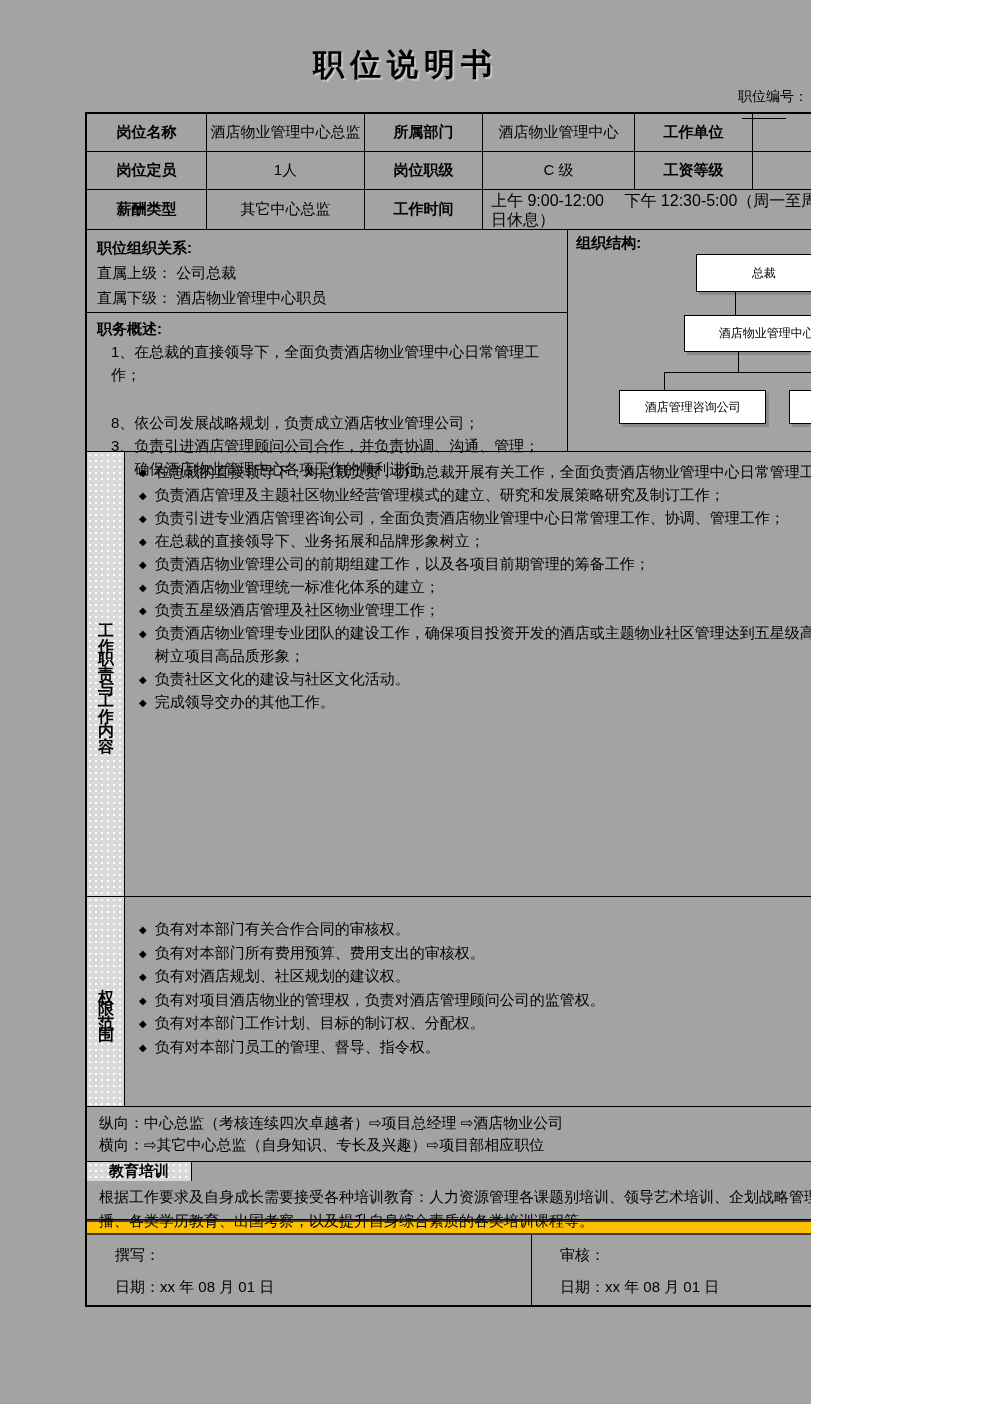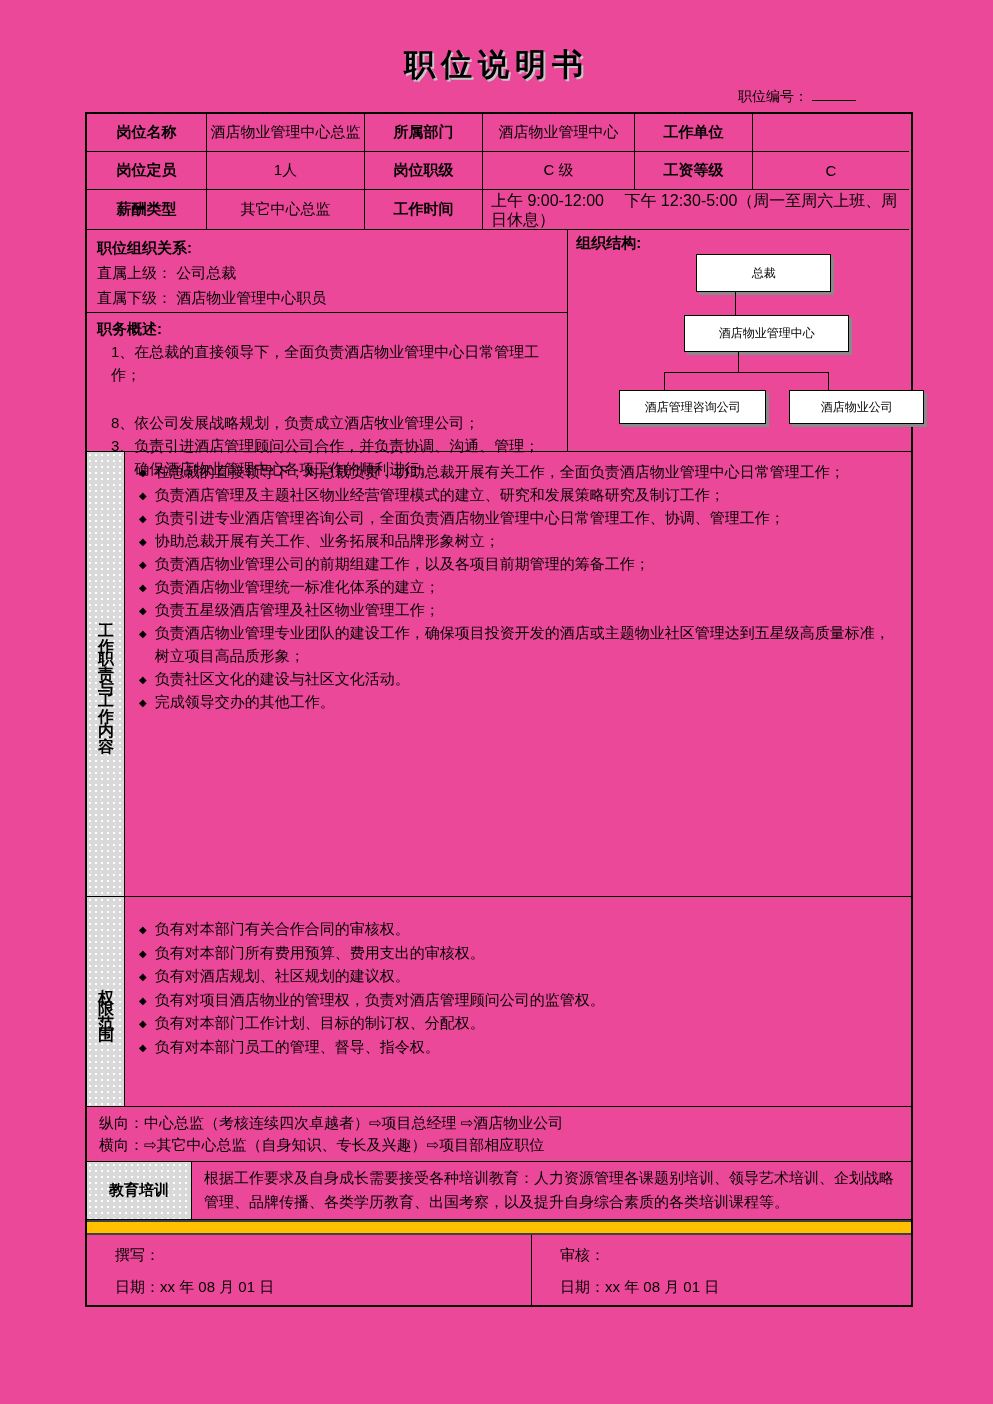--- a/index.html
+++ b/index.html
@@ -1,17 +1,17 @@
 <!DOCTYPE html>
 <html><head>
 <meta charset="utf-8">
 <style>
   * { margin:0; padding:0; box-sizing:border-box; }
   body { background:#fff; font-family:"Liberation Sans", sans-serif; color:#000; }
-  .page { position:relative; width:993px; height:1404px; background:#ec4899; overflow:hidden; }
+  .page { position:relative; width:811px; height:1404px; background:#a3a3a3; overflow:hidden; }
 
   .title { position:absolute; top:44px; left:0; width:100%; text-align:center;
            font-size:31px; font-weight:bold; letter-spacing:6px;
            text-shadow:2px 2px 0 #c6c6c6; }
   .pos-no { position:absolute; top:88px; left:738px; font-size:14px; }
   .pos-no .blank { display:inline-block; width:44px; height:13px; border-bottom:1px solid #000; margin-left:4px; }
 
   .doc { position:absolute; left:85px; top:112px; width:828px; border:2px solid #000; font-size:15px; }
 
   
@@ -54,21 +54,21 @@
   .vlabel.sp4 { letter-spacing:13px; }
   .blist { flex:1; list-style:none; padding:8px 14px 0 12px; }
   .blist li { display:flex; line-height:23px; }
   .blist li::before { content:"◆"; font-size:10px; line-height:23px; margin:0 8px 0 2px; transform:translateY(1px); }
   .authority .blist { padding-top:20px; }
   .authority .blist li { line-height:23.5px; }
 
   
   .lrow { display:flex; border-bottom:1px solid #000; }
   .lrow.promo { height:55px; }
-  .lrow.edu { height:58px; }
+  .lrow.edu { height:58px;flex-direction:column; }
   .rlabel { width:105px; border-right:1px solid #000; display:flex; align-items:center; justify-content:center; font-weight:bold; }
   .rcontent { flex:1; padding:5px 12px; line-height:22px; font-size:15px; }
   .rcontent.para { line-height:24px; padding-top:4px; }
 
   
   .ybar { height:15px; background:#ffc000; border-top:2px solid #3f3f3f; border-bottom:2px solid #3f3f3f; }
 
   
   .frow { display:flex; height:70px; }
   .fcell { width:445px; border-right:1px solid #000; padding:11px 0 0 28px; font-size:15px; }
@@ -137,21 +137,21 @@
         <div class="obox" style="left:193px; top:160px; width:135px; height:34px;">酒店物业公司</div>
       </div>
     </div>
 
     <div class="sec duties">
       <div class="vlabel sp9 dotcell">工作职责与工作内容</div>
       <ul class="blist">
         <li>在总裁的直接领导下，对总裁负责，协助总裁开展有关工作，全面负责酒店物业管理中心日常管理工作；</li>
         <li>负责酒店管理及主题社区物业经营管理模式的建立、研究和发展策略研究及制订工作；</li>
         <li>负责引进专业酒店管理咨询公司，全面负责酒店物业管理中心日常管理工作、协调、管理工作；</li>
-        <li>协助总裁开展有关工作、业务拓展和品牌形象树立；</li>
+        <li>在总裁的直接领导下、业务拓展和品牌形象树立；</li>
         <li>负责酒店物业管理公司的前期组建工作，以及各项目前期管理的筹备工作；</li>
         <li>负责酒店物业管理统一标准化体系的建立；</li>
         <li>负责五星级酒店管理及社区物业管理工作；</li>
         <li>负责酒店物业管理专业团队的建设工作，确保项目投资开发的酒店或主题物业社区管理达到五星级高质量标准，树立项目高品质形象；</li>
         <li>负责社区文化的建设与社区文化活动。</li>
         <li>完成领导交办的其他工作。</li>
       </ul>
     </div>
 
     <div class="sec authority">

